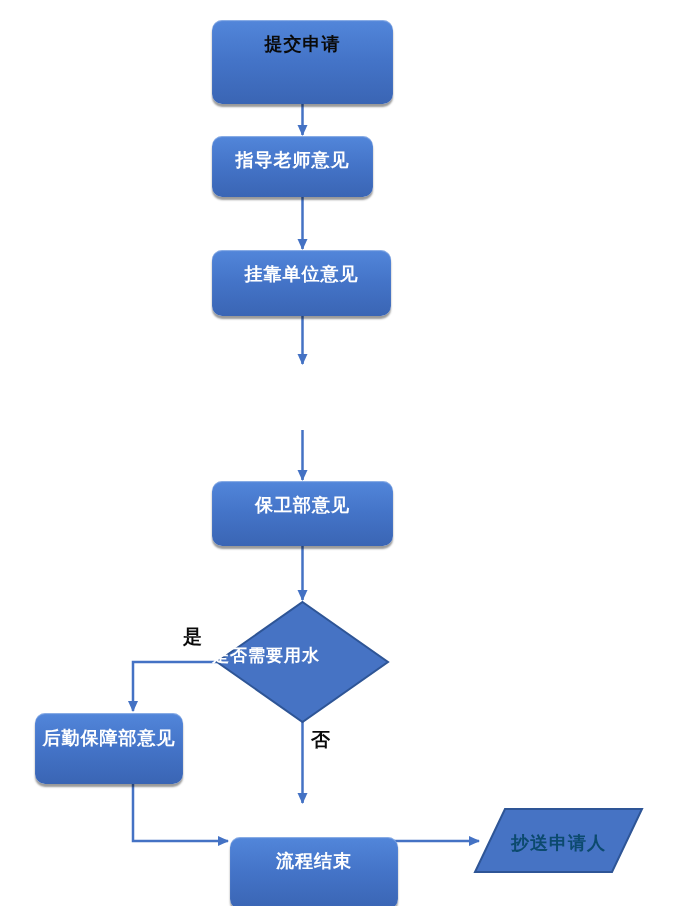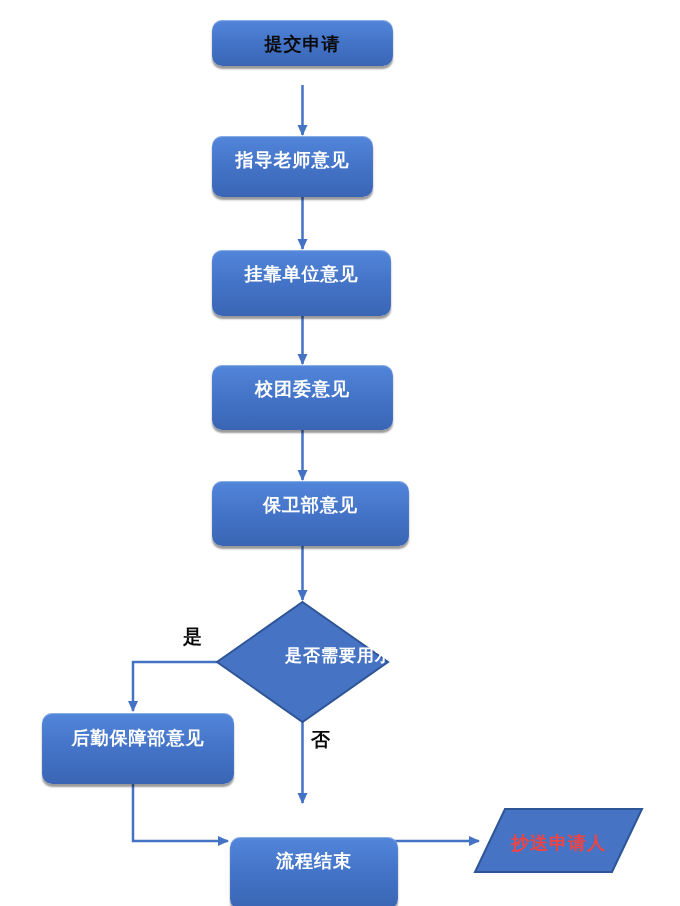--- a/index.html
+++ b/index.html
@@ -32,33 +32,33 @@
     text-align: center;
     padding-top: 12px;
   }
   .node.dark-text { color: #0a0a0a; }
   .shape-label {
     position: absolute;
     color: #ffffff;
     font-size: 17px;
     font-weight: bold;
     letter-spacing: 1px;
-    text-align: right;
+    text-align: left;
     line-height: 26px;
   }
   .edge-label {
     position: absolute;
     color: #0a0a0a;
     font-size: 19px;
     font-weight: bold;
     line-height: 22px;
   }
   .para-label {
     position: absolute;
-    color: #ef4444;
+    color: #0c4a6e;
     font-size: 18px;
     font-weight: bold;
     letter-spacing: 1px;
     text-align: center;
   }
 </style>
 </head>
 <body>
 
 <div class="canvas">
@@ -80,49 +80,46 @@
       <path d="M217,662 L133,662 L133,711" marker-end="url(#arrow)"></path>
       <path d="M133,784 L133,841 L228,841" marker-end="url(#arrow)"></path>
       <path d="M378,841 L479,841" marker-end="url(#arrow)"></path>
     </g>
 
     <polygon points="302.5,602 388,662 302.5,722 217,662" stroke-width="2" fill="#4673C4" stroke="#2E5596"></polygon>
 
     <polygon points="505,809 642,809 612,872 475,872" stroke-width="2" fill="#4673C4" stroke="#2E5596"></polygon>
   </svg>
 
-  <div class="node dark-text" style="left:212px; top:20px; width:181px; height:46px;text-align:center;">
+  <div class="node dark-text" style="left:212px; top:20px; width:181px; height:84px;text-align:center;">
     <span>提交申请</span>
   </div>
 
   <div class="node" style="left:212px; top:136px; width:161px; height:61px;">
     <span>指导老师意见</span>
   </div>
 
   <div class="node" style="left:212px; top:250px; width:179px; height:66px;">
     <span>挂靠单位意见</span>
   </div>
 
-  <div class="node" style="left:212px; top:365px; width:181px; height:65px;">
-    <span>校团委意见</span>
-  </div>
 
-  <div class="node" style="left:212px; top:481px; width:197px; height:65px;">
+  <div class="node" style="left:212px; top:481px; width:181px; height:65px;">
     <span>保卫部意见</span>
   </div>
 
   <div class="shape-label" style="left:212px; top:643px; width:181px;">
     <span style="display:block;">是否需要用水</span>
   </div>
 
   <div class="edge-label" style="left:183px; top:626px;">是</div>
 
   <div class="edge-label" style="left:311px; top:729px;">否</div>
 
-  <div class="node" style="left:42px; top:713px; width:192px; height:71px; padding-top:13px;">
+  <div class="node" style="left:35px; top:713px; width:148px; height:71px; padding-top:13px;">
     <span>后勤保障部意见</span>
   </div>
 
   <div class="node" style="left:230px; top:805px; width:168px; height:72px;margin-top:32px;">
     <span>流程结束</span>
   </div>
 
   <div class="para-label" style="left:480px; top:831px; width:157px;">抄送申请人</div>
 
 </div>

